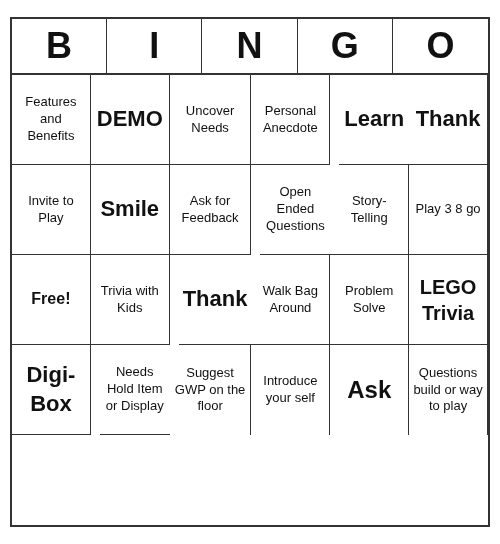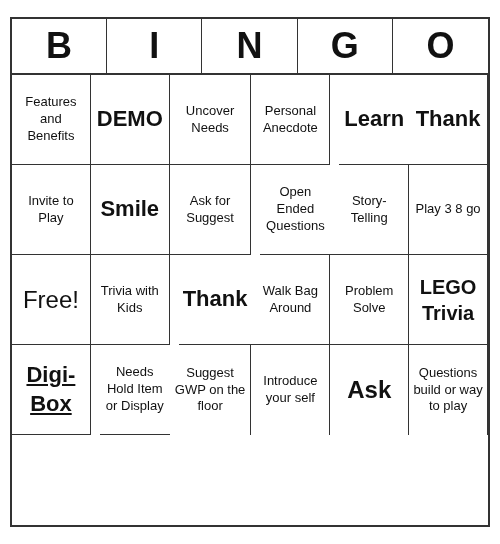--- a/index.html
+++ b/index.html
@@ -52,31 +52,30 @@
       color: #111;
     }
     .bingo-cell:nth-child(5n) {
       border-right: none;
       margin-left: 9px;
     }
     .bingo-cell:nth-child(n+21) {
       border-bottom: none;
     }
     .bingo-cell.free {
-      font-size: 24px;
-      font-weight: normal;
+      font-size: 16px;
+      font-weight: bold;
     }
     .bingo-cell.large-text {
       font-size: 22px;
       font-weight: bold;
     }
     .bingo-cell.digi-box {
       font-size: 22px;
       font-weight: bold;
-      text-decoration: underline;
     }
     .bingo-cell.lego-trivia {
       font-size: 20px;
       font-weight: bold;
     }
     .bingo-cell.ask-cell {
       font-size: 24px;
       font-weight: bold;
       text-align: center;
     }
@@ -94,21 +93,21 @@
     </div>
   <div class="bingo-grid">
   <div class="bingo-cell">Features and Benefits</div>
       <div class="bingo-cell large-text">DEMO</div>
       <div class="bingo-cell">Uncover Needs</div>
       <div class="bingo-cell">Personal Anecdote</div>
       <div class="bingo-cell large-text">Learn</div>
       <div class="bingo-cell large-text">Thank</div>
       <div class="bingo-cell">Invite to Play</div>
       <div class="bingo-cell large-text">Smile</div>
-      <div class="bingo-cell">Ask for Suggest</div>
+      <div class="bingo-cell">Ask for Feedback</div>
       <div class="bingo-cell">Open Ended Questions</div>
       <div class="bingo-cell">Story-Telling</div>
       <div class="bingo-cell">Play 3 8 go</div>
       <div class="bingo-cell free">Free!</div>
       <div class="bingo-cell">Trivia with Kids</div>
       <div class="bingo-cell large-text">Thank</div>
       <div class="bingo-cell">Walk Bag Around</div>
       <div class="bingo-cell">Problem Solve</div>
       <div class="bingo-cell lego-trivia">LEGO Trivia</div>
       <div class="bingo-cell digi-box">Digi-Box</div>

